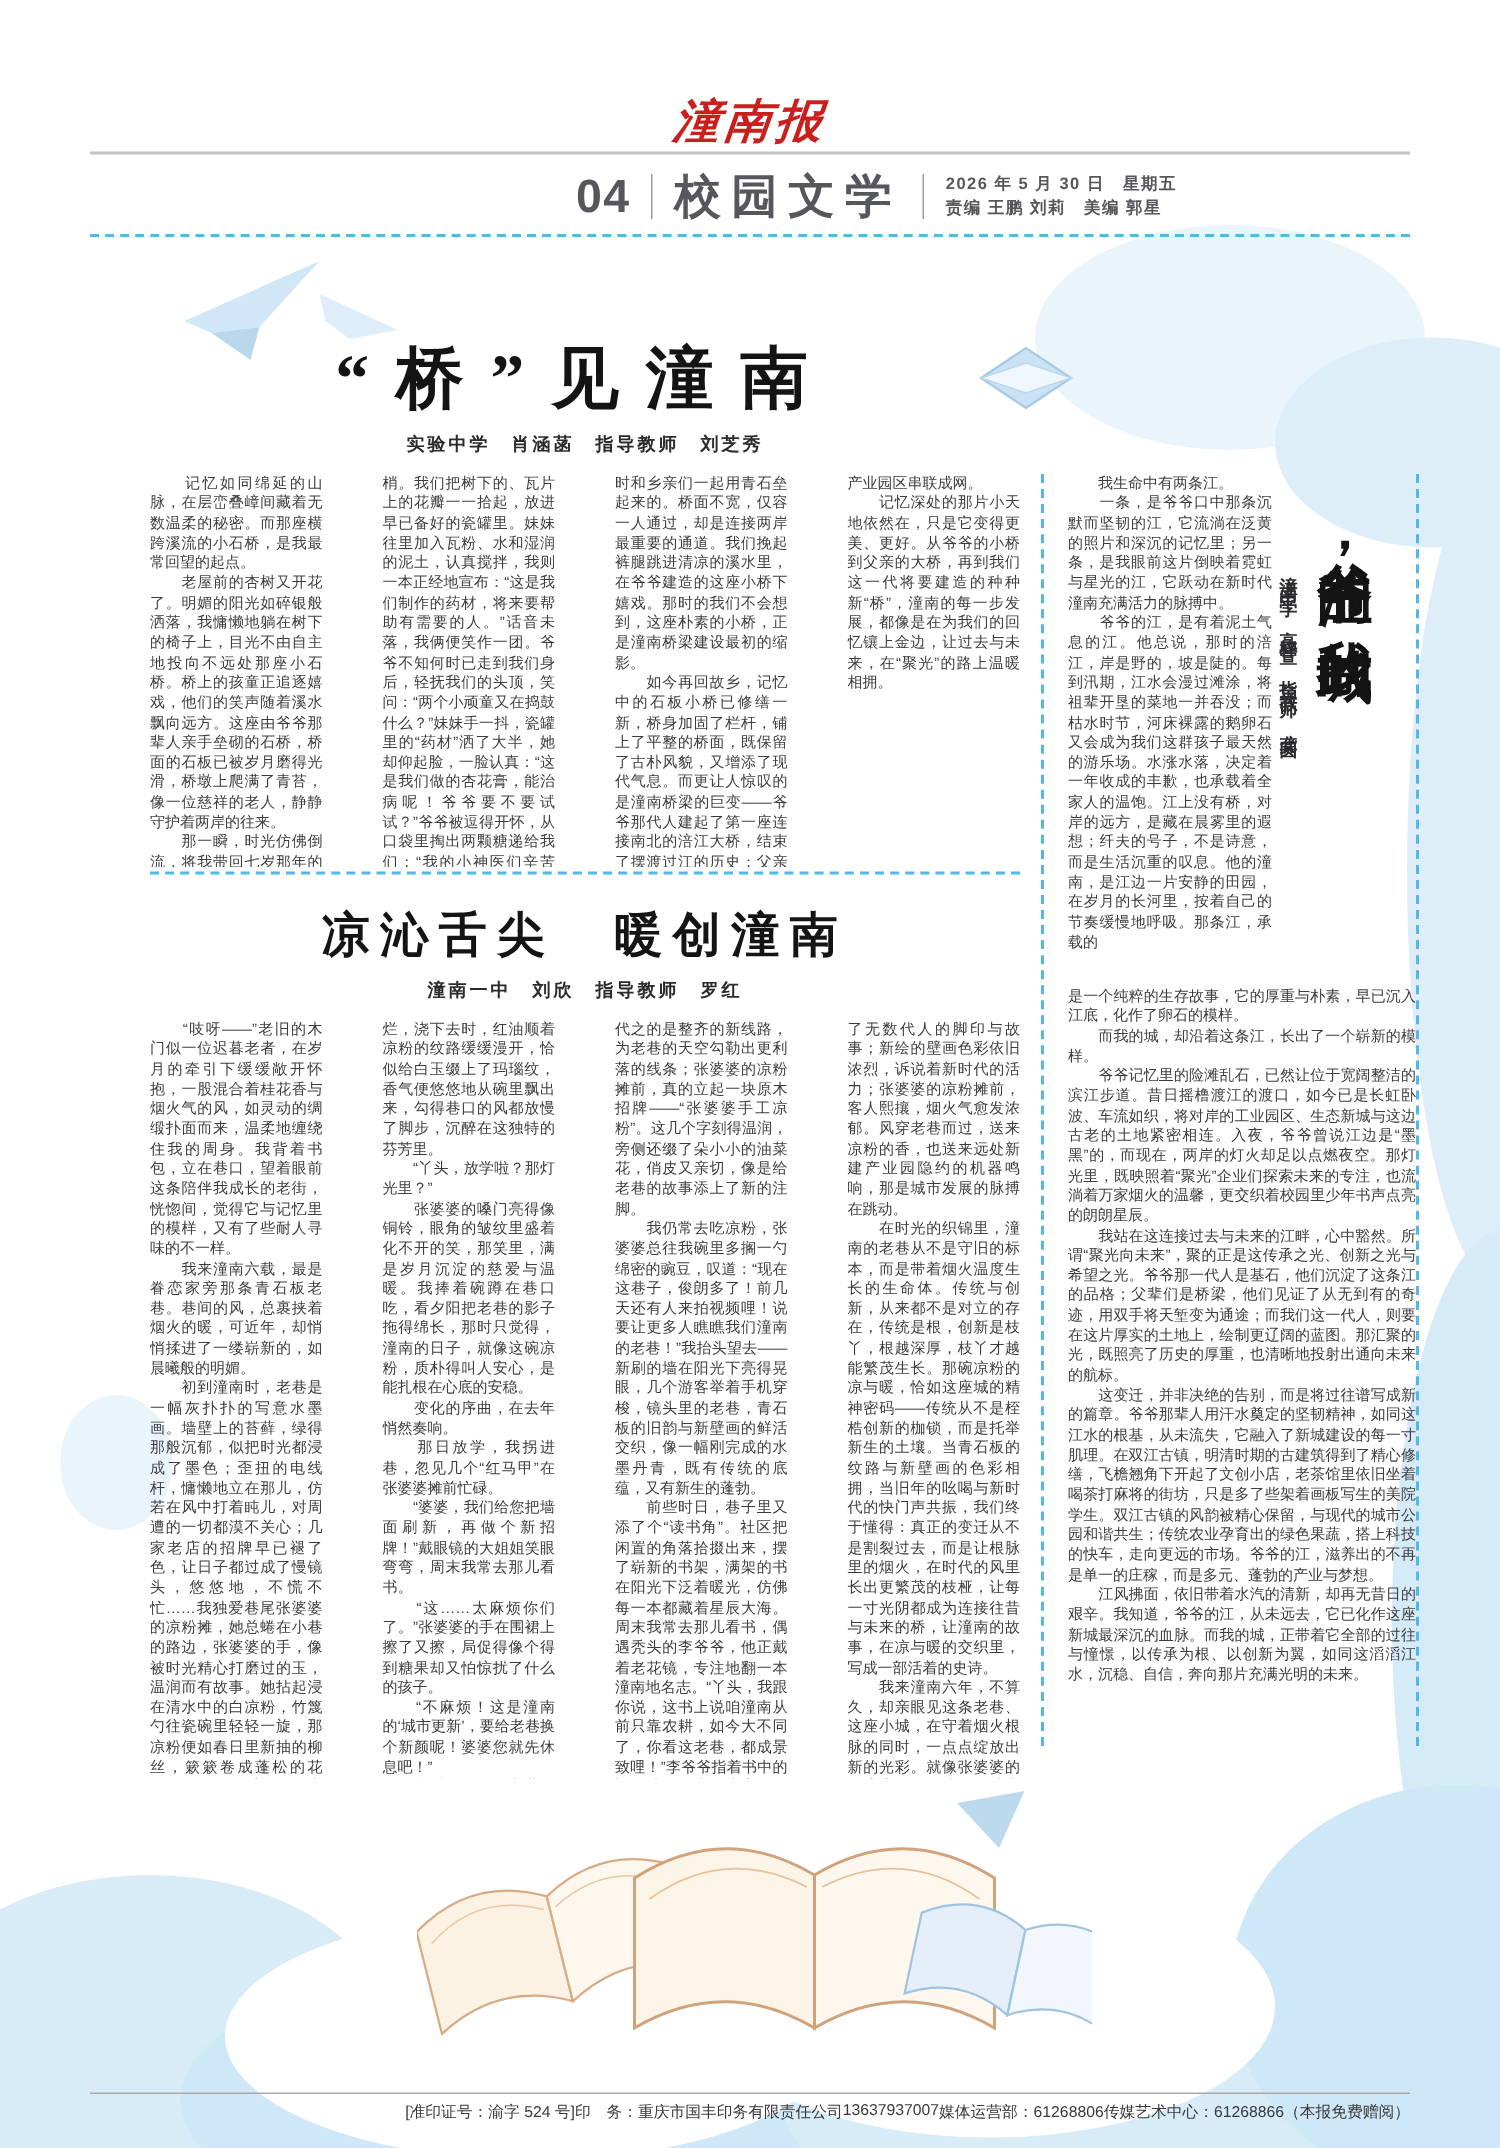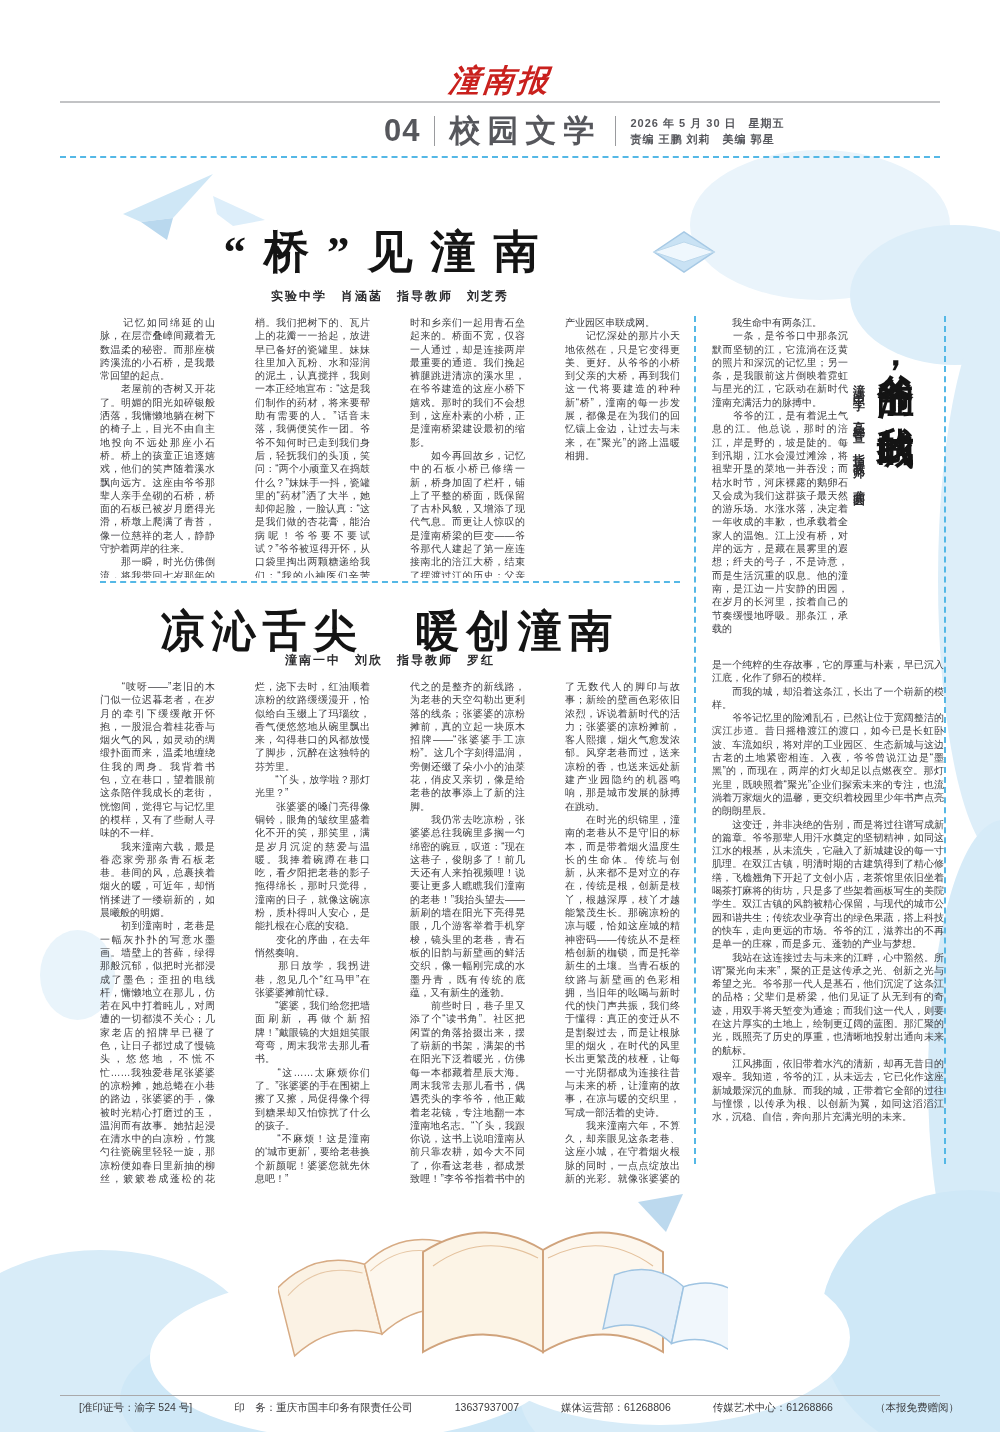--- a/index.html
+++ b/index.html
@@ -31,22 +31,22 @@
   .a3{position:absolute;left:712px;top:316px;width:232px;z-index:2;}
   .a3-topcol{position:absolute;left:0;top:0;width:136px;height:338px;overflow:hidden;}
   .a3-byline{position:absolute;left:138px;top:58px;height:290px;writing-mode:vertical-rl;
              font-size:12px;font-weight:bold;color:#2b2b2e;letter-spacing:5px;}
   .a3-title{position:absolute;left:158px;top:28px;height:310px;writing-mode:vertical-rl;
             font-family:"Liberation Serif","DejaVu Serif",serif;font-weight:bold;font-size:37px;
             color:#141414;letter-spacing:3px;}
   .a3-bottom{position:absolute;left:0;top:342px;width:232px;height:514px;overflow:hidden;}
   
   .footer-rule{position:absolute;top:1395px;left:60px;width:880px;height:1px;background:#a9a9ab;z-index:2;}
-  .footer{position:absolute;top:1401px;left:60px;width:880px;display:flex;justify-content:space-between;
-          font-size:10.5px;color:#39393c;z-index:2;white-space:nowrap;margin-left:19px;}
+  .footer{position:absolute;top:1401px;left:60px;width:880px;display:flex;justify-content:flex-end;
+          font-size:10.5px;color:#39393c;z-index:2;white-space:nowrap;}
 </style>
 </head>
 <body>
 
 <div id="page">
 
   <div class="blob" style="left:690px;top:150px;width:260px;height:150px;background:#eaf4fb;"></div>
   <div class="blob" style="left:850px;top:225px;width:210px;height:140px;background:#ddeef9;"></div>
   <div class="blob" style="left:938px;top:300px;width:130px;height:560px;background:#ddeef9;"></div>
   <div class="blob" style="left:928px;top:820px;width:150px;height:520px;background:#d6ebf8;"></div>
@@ -120,21 +120,21 @@
         <p>　　如今再回故乡，记忆中的石板小桥已修缮一新，桥身加固了栏杆，铺上了平整的桥面，既保留了古朴风貌，又增添了现代气息。而更让人惊叹的是潼南桥梁的巨变——爷爷那代人建起了第一座连接南北的涪江大桥，结束了摆渡过江的历史；父亲这一代建起了崭新的涪江大桥和东升大桥，将两岸通行时间从半小时缩短至三分钟，将</p>
       </div>
     <div class="col">
         <p>产业园区串联成网。</p>
         <p>　　记忆深处的那片小天地依然在，只是它变得更美、更好。从爷爷的小桥到父亲的大桥，再到我们这一代将要建造的种种新“桥”，潼南的每一步发展，都像是在为我们的回忆镶上金边，让过去与未来，在“聚光”的路上温暖相拥。</p>
       </div>
   </div>
 
   <div class="rule-dash-h" style="top:581px;left:100px;width:580px;"></div>
 
-  <div class="atitle" style="top:602px;font-size:44px;letter-spacing:7px;">凉沁舌尖　暖创潼南</div>
+  <div class="atitle" style="top:602px;font-size:32px;letter-spacing:7px;">凉沁舌尖　暖创潼南</div>
   <div class="abyline" style="top:652px;">潼南一中　刘欣　指导教师　罗红</div>
   <div class="cols" style="top:680px;height:506px;">
     <div class="col">
         <p>　　“吱呀——”老旧的木门似一位迟暮老者，在岁月的牵引下缓缓敞开怀抱，一股混合着桂花香与烟火气的风，如灵动的绸缎扑面而来，温柔地缠绕住我的周身。我背着书包，立在巷口，望着眼前这条陪伴我成长的老街，恍惚间，觉得它与记忆里的模样，又有了些耐人寻味的不一样。</p>
         <p>　　我来潼南六载，最是眷恋家旁那条青石板老巷。巷间的风，总裹挟着烟火的暖，可近年，却悄悄揉进了一缕崭新的，如晨曦般的明媚。</p>
         <p>　　初到潼南时，老巷是一幅灰扑扑的写意水墨画。墙壁上的苔藓，绿得那般沉郁，似把时光都浸成了墨色；歪扭的电线杆，慵懒地立在那儿，仿若在风中打着盹儿，对周遭的一切都漠不关心；几家老店的招牌早已褪了色，让日子都过成了慢镜头，悠悠地，不慌不忙……我独爱巷尾张婆婆的凉粉摊，她总蜷在小巷的路边，张婆婆的手，像被时光精心打磨过的玉，温润而有故事。她拈起浸在清水中的白凉粉，竹篾勺往瓷碗里轻轻一旋，那凉粉便如春日里新抽的柳丝，簌簌卷成蓬松的花团，娇俏又可爱。她取来黄铜勺，挖一勺绵密如云朵的豌豆泥铺在碗底，再淋上琥珀色的生抽，淋酱的弧线似月牙轻吻过水面，优雅又灵动。最妙的是那勺辣椒油，红得像潼南盛夏的晚霞，热烈而绚</p>
       </div>
     <div class="col">
         <p>烂，浇下去时，红油顺着凉粉的纹路缓缓漫开，恰似给白玉缀上了玛瑙纹，香气便悠悠地从碗里飘出来，勾得巷口的风都放慢了脚步，沉醉在这独特的芬芳里。</p>
         <p>　　“丫头，放学啦？那灯光里？”</p>
@@ -167,22 +167,22 @@
         <p>　　我生命中有两条江。</p>
         <p>　　一条，是爷爷口中那条沉默而坚韧的江，它流淌在泛黄的照片和深沉的记忆里；另一条，是我眼前这片倒映着霓虹与星光的江，它跃动在新时代潼南充满活力的脉搏中。</p>
         <p>　　爷爷的江，是有着泥土气息的江。他总说，那时的涪江，岸是野的，坡是陡的。每到汛期，江水会漫过滩涂，将祖辈开垦的菜地一并吞没；而枯水时节，河床裸露的鹅卵石又会成为我们这群孩子最天然的游乐场。水涨水落，决定着一年收成的丰歉，也承载着全家人的温饱。江上没有桥，对岸的远方，是藏在晨雾里的遐想；纤夫的号子，不是诗意，而是生活沉重的叹息。他的潼南，是江边一片安静的田园，在岁月的长河里，按着自己的节奏缓慢地呼吸。那条江，承载的</p>
       </div>
     <div class="a3-byline">潼南中学　高梓萱　指导教师　龚圆</div>
     <div class="a3-title">爷爷的江，我的城</div>
     <div class="a3-bottom">
         <p>是一个纯粹的生存故事，它的厚重与朴素，早已沉入江底，化作了卵石的模样。</p>
         <p>　　而我的城，却沿着这条江，长出了一个崭新的模样。</p>
         <p>　　爷爷记忆里的险滩乱石，已然让位于宽阔整洁的滨江步道。昔日摇橹渡江的渡口，如今已是长虹卧波、车流如织，将对岸的工业园区、生态新城与这边古老的土地紧密相连。入夜，爷爷曾说江边是“墨黑”的，而现在，两岸的灯火却足以点燃夜空。那灯光里，既映照着“聚光”企业们探索未来的专注，也流淌着万家烟火的温馨，更交织着校园里少年书声点亮的朗朗星辰。</p>
+        <p>　　我站在这连接过去与未来的江畔，心中豁然。所谓“聚光向未来”，聚的正是这传承之光、创新之光与希望之光。爷爷那一代人是基石，他们沉淀了这条江的品格；父辈们是桥梁，他们见证了从无到有的奇迹，用双手将天堑变为通途；而我们这一代人，则要在这片厚实的土地上，绘制更辽阔的蓝图。那汇聚的光，既照亮了历史的厚重，也清晰地投射出通向未来的航标。</p>
         <p>　　这变迁，并非决绝的告别，而是将过往谱写成新的篇章。爷爷那辈人用汗水奠定的坚韧精神，如同这江水的根基，从未流失，它融入了新城建设的每一寸肌理。在双江古镇，明清时期的古建筑得到了精心修缮，飞檐翘角下开起了文创小店，老茶馆里依旧坐着喝茶打麻将的街坊，只是多了些架着画板写生的美院学生。双江古镇的风韵被精心保留，与现代的城市公园和谐共生；传统农业孕育出的绿色果蔬，搭上科技的快车，走向更远的市场。爷爷的江，滋养出的不再是单一的庄稼，而是多元、蓬勃的产业与梦想。</p>
-        <p>　　我站在这连接过去与未来的江畔，心中豁然。所谓“聚光向未来”，聚的正是这传承之光、创新之光与希望之光。爷爷那一代人是基石，他们沉淀了这条江的品格；父辈们是桥梁，他们见证了从无到有的奇迹，用双手将天堑变为通途；而我们这一代人，则要在这片厚实的土地上，绘制更辽阔的蓝图。那汇聚的光，既照亮了历史的厚重，也清晰地投射出通向未来的航标。</p>
         <p>　　江风拂面，依旧带着水汽的清新，却再无昔日的艰辛。我知道，爷爷的江，从未远去，它已化作这座新城最深沉的血脉。而我的城，正带着它全部的过往与憧憬，以传承为根、以创新为翼，如同这滔滔江水，沉稳、自信，奔向那片充满光明的未来。</p>
       </div>
   </div>
 
   <div class="footer-rule"></div>
   <div class="footer">
     <span>[准印证号：渝字 524 号]</span>
     <span>印　务：重庆市国丰印务有限责任公司</span>
     <span>13637937007</span>
     <span>媒体运营部：61268806</span>

